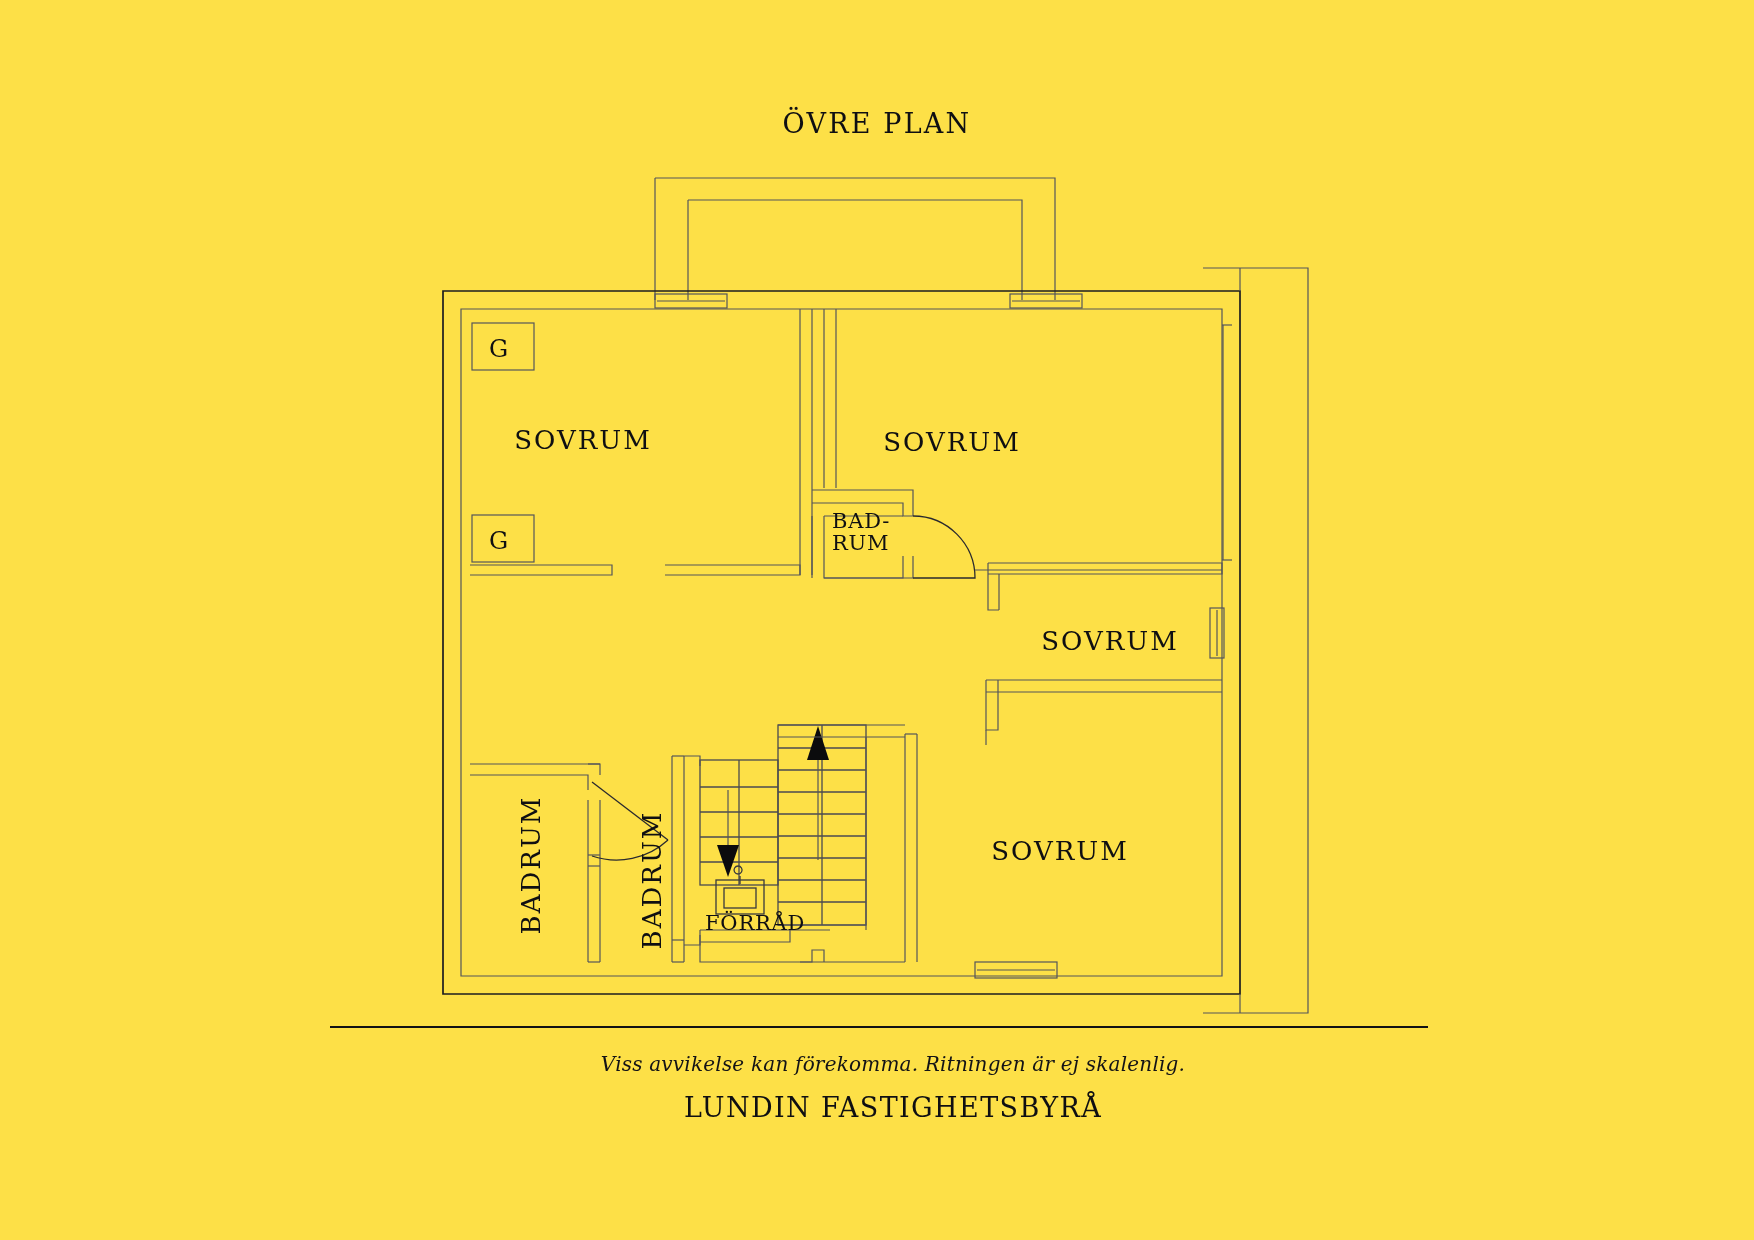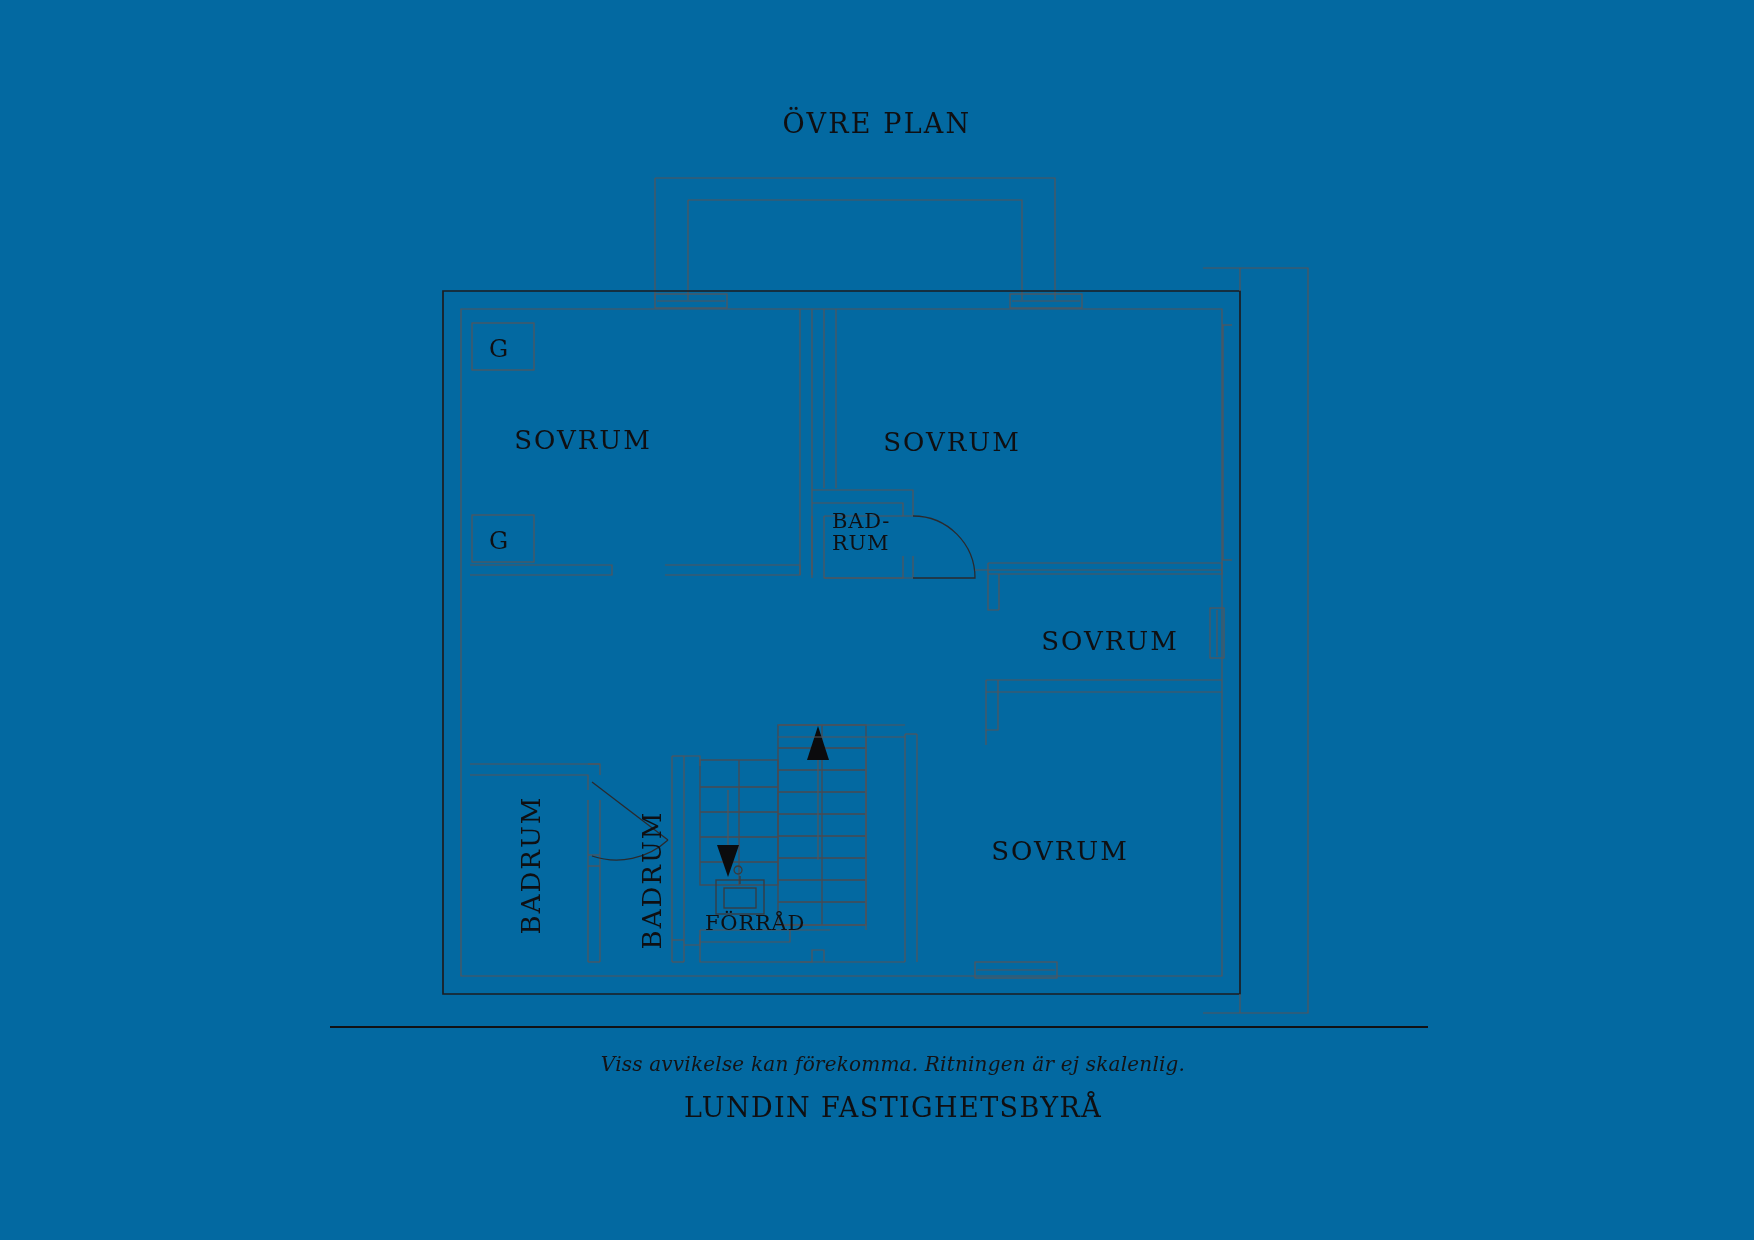--- a/index.html
+++ b/index.html
@@ -4,21 +4,21 @@
 <style>
   html, body {
     margin: 0;
     padding: 0;
     background: #ffffff;
   }
   #page {
     position: relative;
     width: 1754px;
     height: 1240px;
-    background: #0369a1;
+    background: #fde047;
     font-family: "DejaVu Serif", "Liberation Serif", serif;
     overflow: hidden;
   }
   #plan-title {
     position: absolute;
     top: 108px;
     left: 0;
     width: 1754px;
     text-align: center;
     font-family: "DejaVu Serif", "Liberation Serif", serif;

